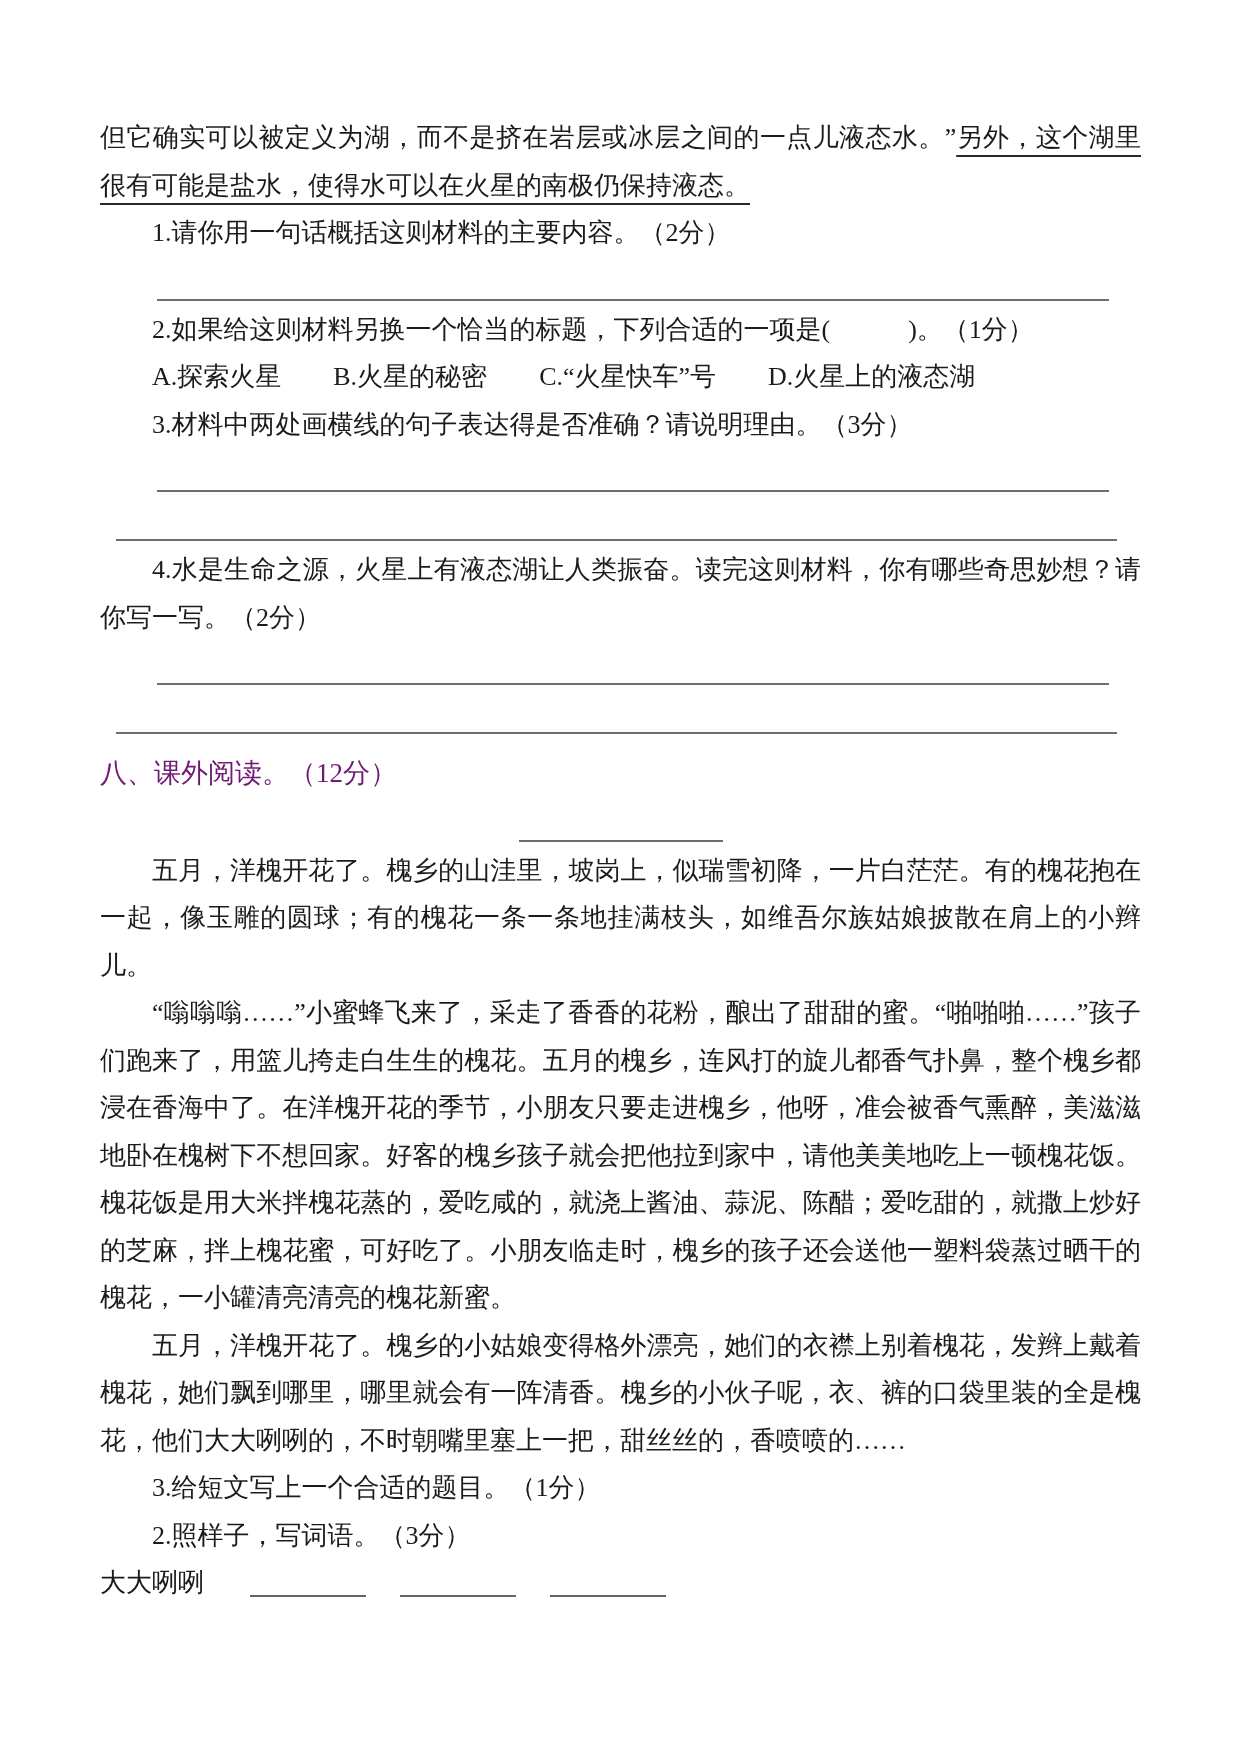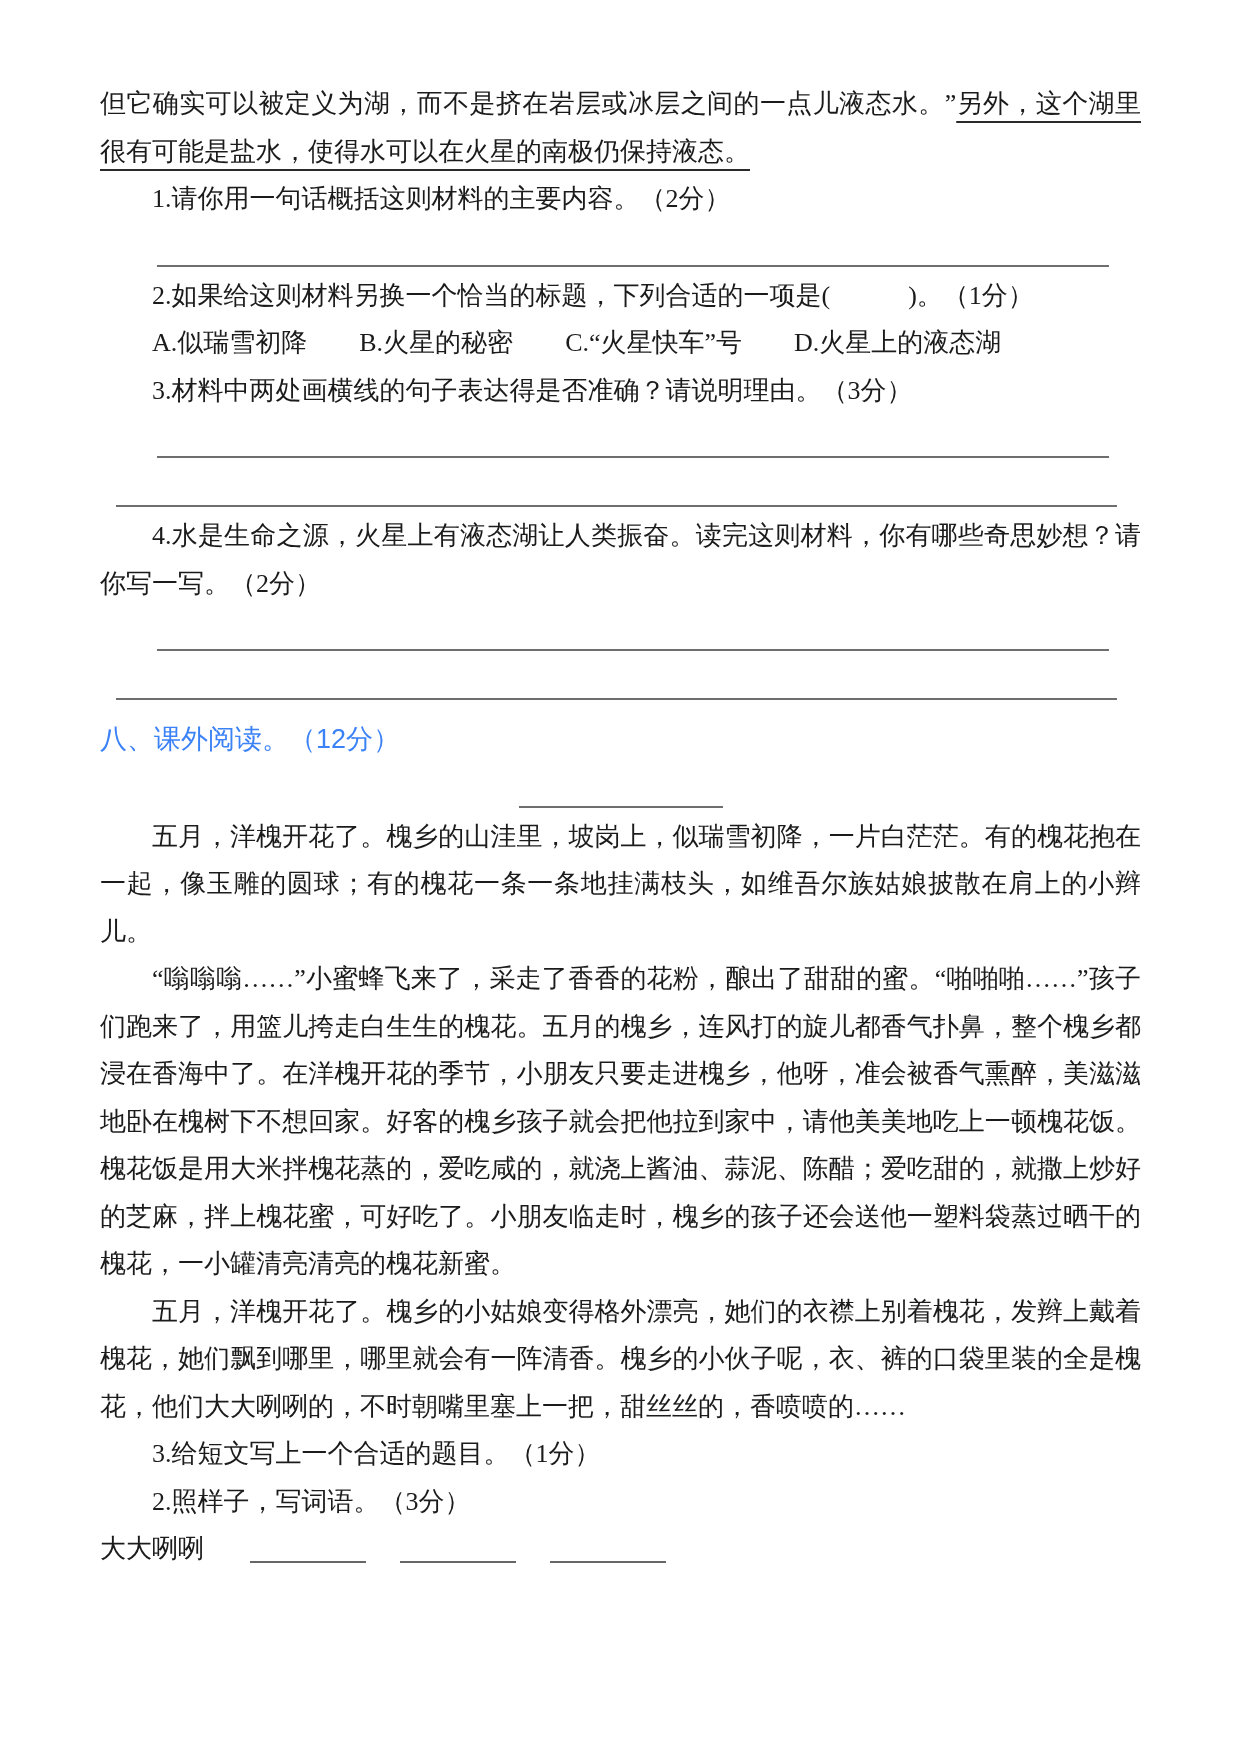--- a/index.html
+++ b/index.html
@@ -1,41 +1,41 @@
 <!DOCTYPE html>
 <html><head>
 <meta charset="utf-8">
 <style>
   html,body{margin:0;padding:0;background:#ffffff;}
   .page{
     position:relative;
     width:1241px;height:1754px;box-sizing:border-box;
-    padding:80px 100px 0 100px;
+    padding:114px 100px 0 100px;
     background:#ffffff;
     font-family:"Liberation Serif","DejaVu Serif",serif;
     font-size:26px;line-height:47.5px;color:#1b1b1b;
     overflow:hidden;
   }
   .just{text-align:justify;text-justify:inter-ideograph;}
   .qline{text-indent:2em;text-align:justify;}
   .u{
     text-decoration:underline;
     text-underline-offset:9px;
     text-decoration-thickness:2px;
     text-decoration-color:#2a2a2a;
   }
   .ansline{
     height:42px;margin-bottom:5px;
     border-bottom:2px solid #6e6e6e;
   }
   .ansline.first{margin-left:57px;margin-right:32px;}
   .ansline.cont{margin-left:16px;margin-right:24px;}
   .heading{
-    font-family:Liberation Sans, sans-serif;
-    font-weight:500;font-size:27px;color:#3b82f6;
+    font-family:Liberation Serif, serif;
+    font-weight:500;font-size:27px;color:#701a75;
     margin-top:16px;
   }
   .title-line{
     width:204px;height:36px;margin:6px auto 5px auto;
     border-bottom:2px solid #6e6e6e;
   }
   .opts{text-indent:2em;white-space:nowrap;}
   .opts .opt{margin-right:52px;}
   .opts .opt:last-child{margin-right:7px;}
   .wline{white-space:nowrap;}
@@ -51,21 +51,21 @@
 
 <div class="page">
 
   <div class="just"><span>但它确实可以被定义为湖，而不是挤在岩层或冰层之间的一点儿液态水。”</span><span class="u">另外，这个湖里很有可能是盐水，使得水可以在火星的南极仍保持液态。</span></div>
 
   <div class="qline">1.请你用一句话概括这则材料的主要内容。（2分）</div>
   <div class="ansline first"></div>
 
   <div class="qline">2.如果给这则材料另换一个恰当的标题，下列合适的一项是(　　　)。（1分）</div>
   <div class="opts">
-    <span class="opt">A.似瑞雪初降</span><span class="opt">B.火星的秘密</span><span class="opt">C.“火星快车”号</span><span class="opt">D.火星上的液态湖</span>
+    <span class="opt">A.探索火星</span><span class="opt">B.火星的秘密</span><span class="opt">C.“火星快车”号</span><span class="opt">D.火星上的液态湖</span>
   </div>
 
   <div class="qline">3.材料中两处画横线的句子表达得是否准确？请说明理由。（3分）</div>
   <div class="ansline first"></div>
   <div class="ansline cont"></div>
 
   <div class="qline">4.水是生命之源，火星上有液态湖让人类振奋。读完这则材料，你有哪些奇思妙想？请你写一写。（2分）</div>
   <div class="ansline first"></div>
   <div class="ansline cont"></div>
 

